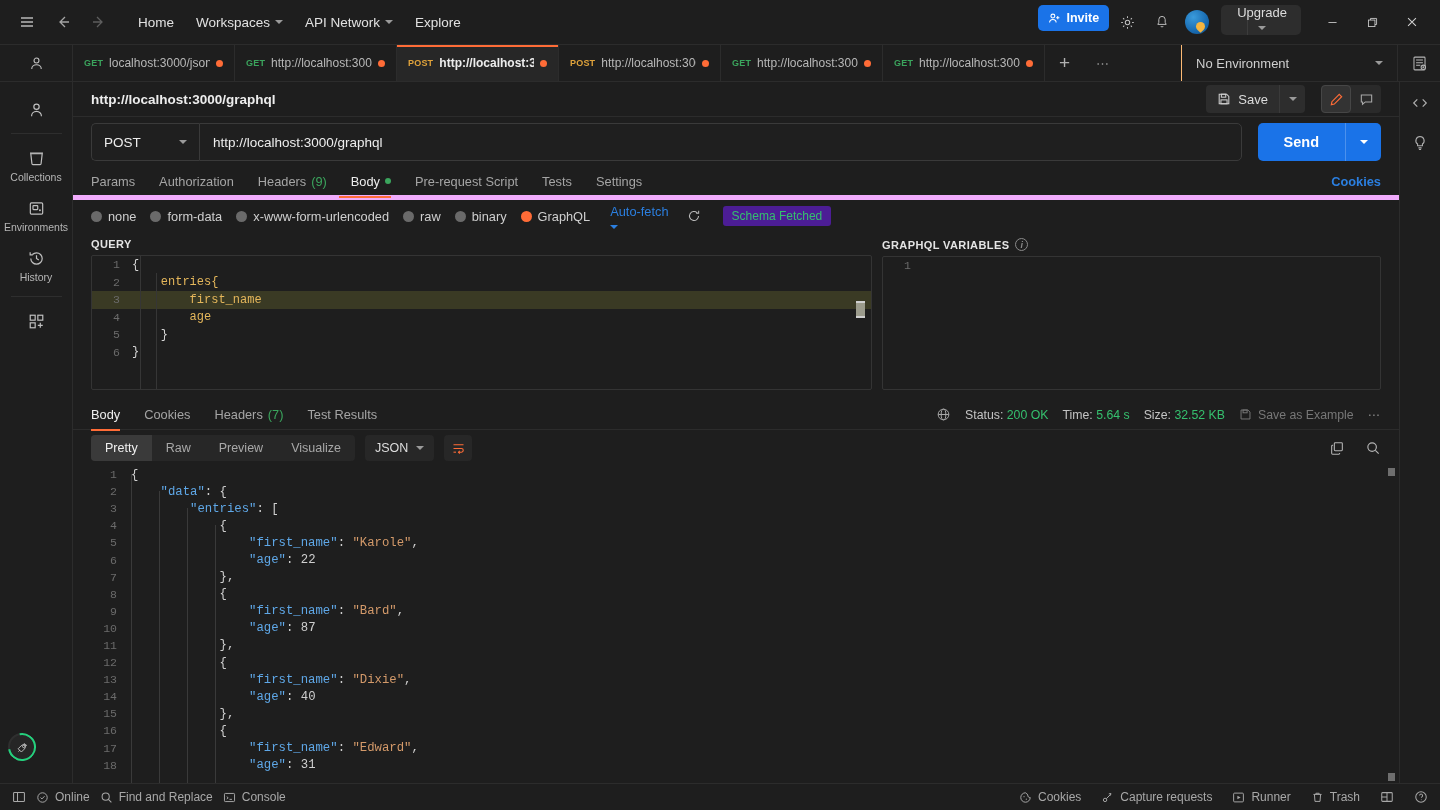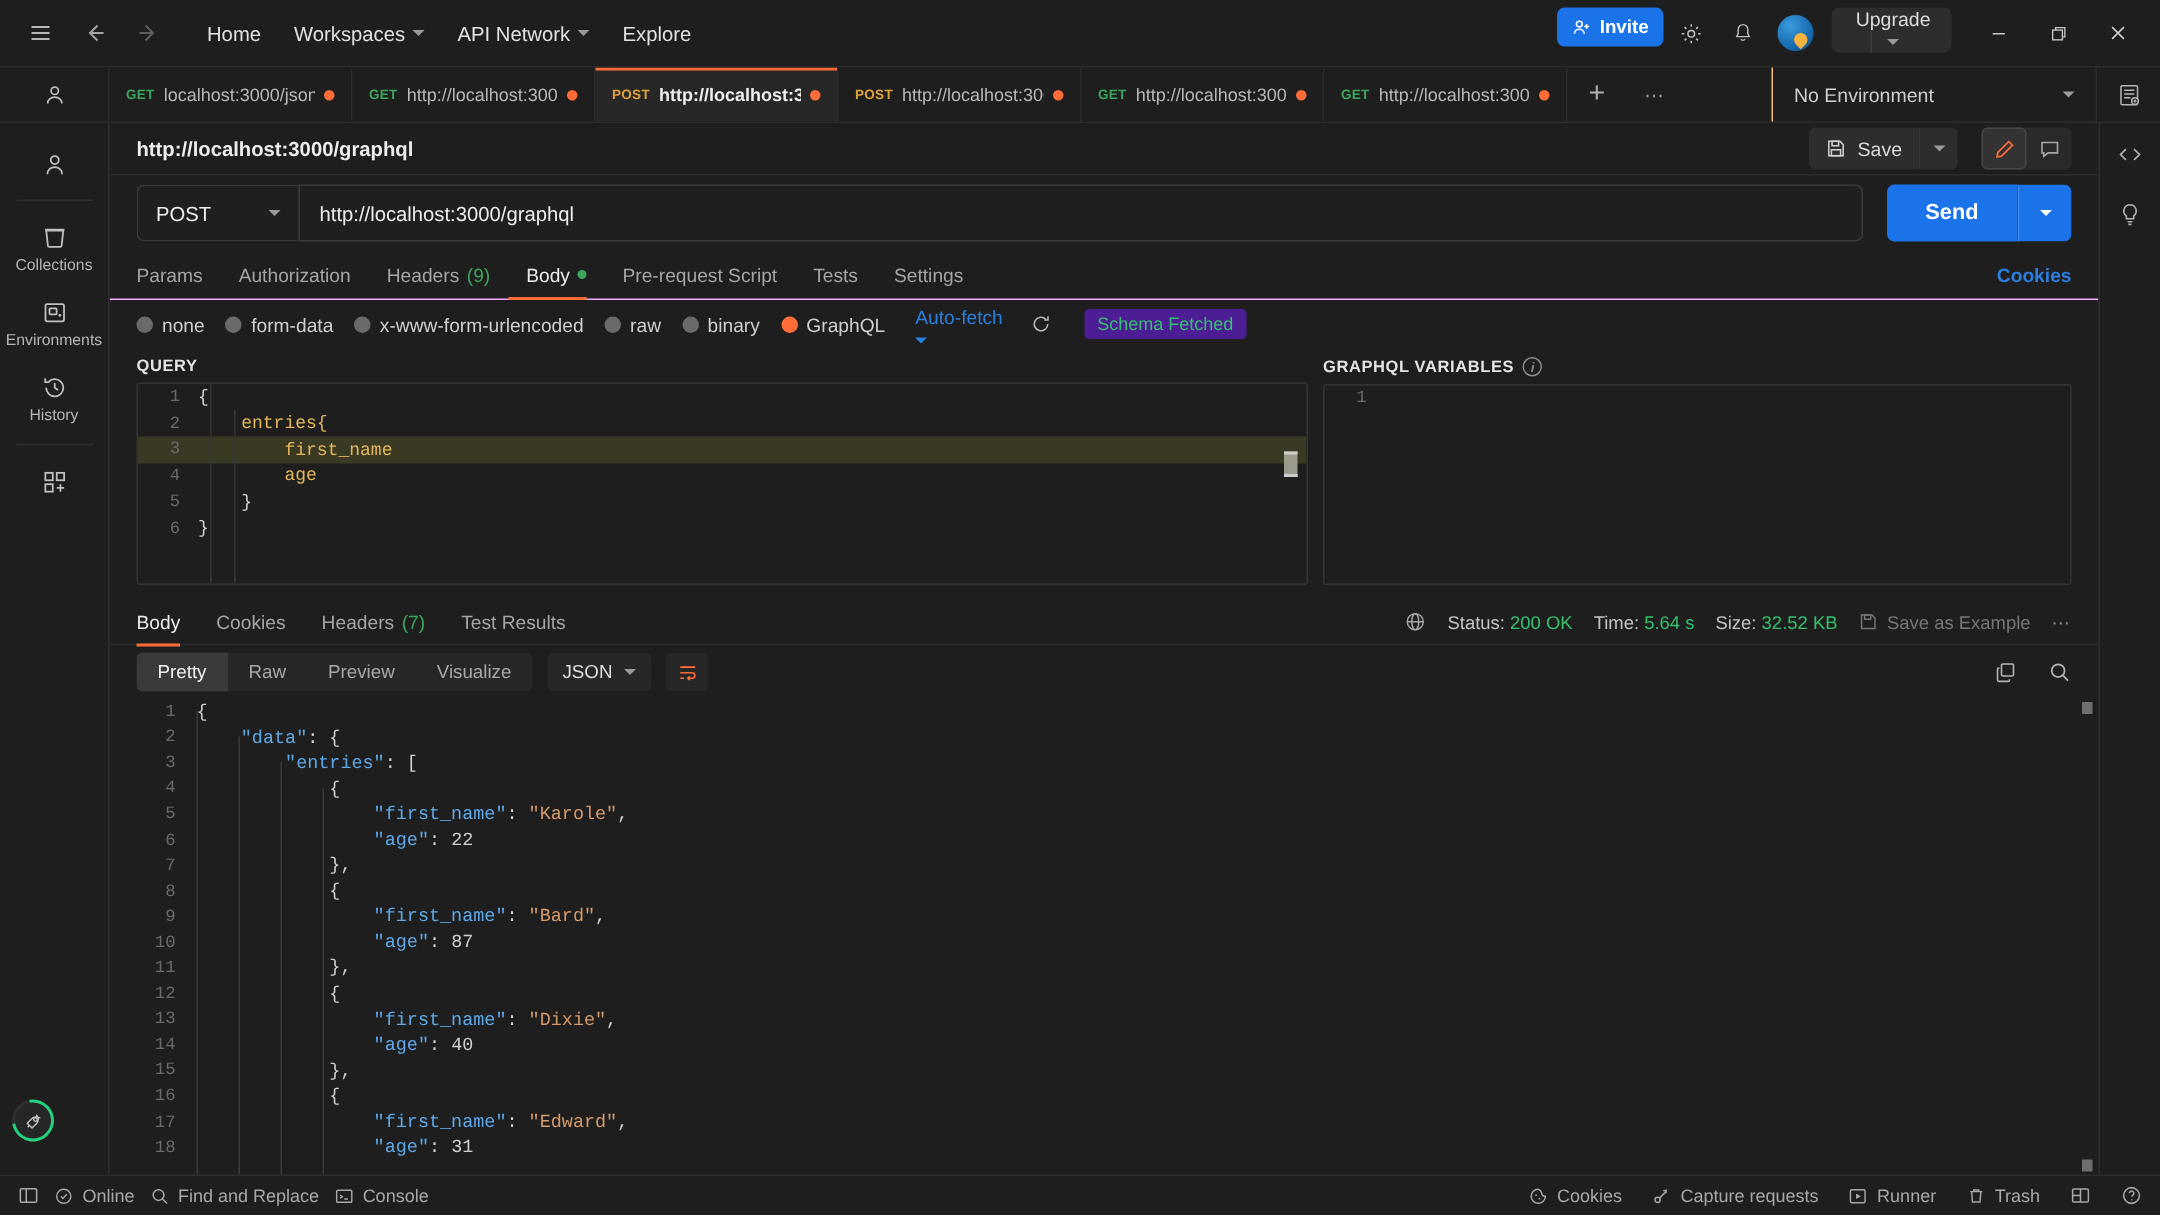--- a/index.html
+++ b/index.html
@@ -108,21 +108,21 @@
               border-radius:0 5px 5px 0; display:flex; align-items:center; padding:0 13px;
               color:#ededed; font-size:13.5px; }
   .send-wrap{ display:flex; margin-left:16px; }
   .send-btn{ height:38px; padding:0 26px; background:#1a73e8; color:#fff; font-weight:700;
              font-size:14.5px; display:flex; align-items:center; border-radius:5px 0 0 5px; }
   .send-caret{ height:38px; width:36px; background:#1a73e8; border-radius:0 5px 5px 0;
                display:flex;align-items:center;justify-content:center;
                border-left:1px solid rgba(255,255,255,.22); }
 
   .reqtabs{ height:33px; display:flex; align-items:center; padding:0 18px; gap:0;
-            border-bottom:1px solid #f0abfc; flex:0 0 33px; }
+            border-bottom:5px solid #f0abfc; flex:0 0 33px; }
   .rtab{ padding:0 12px; height:33px; display:flex; align-items:center; gap:5px; font-size:12.8px;
          color:#a5a5a5; position:relative; }
   .rtab:first-child{ padding-left:0; }
   .rtab.active{ color:#ededed; }
   .rtab.active:after{ content:""; position:absolute; left:0; right:12px; bottom:0; height:2px;
                       background:#ff6c37; }
   .rtab .cnt{ color:#3ba55d; }
   .green-dot{ width:6px;height:6px;border-radius:50%;background:#3ba55d; }
   .cookies-link{ margin-left:auto; color:#2b7fe0; font-size:12.8px; font-weight:600; }
 

